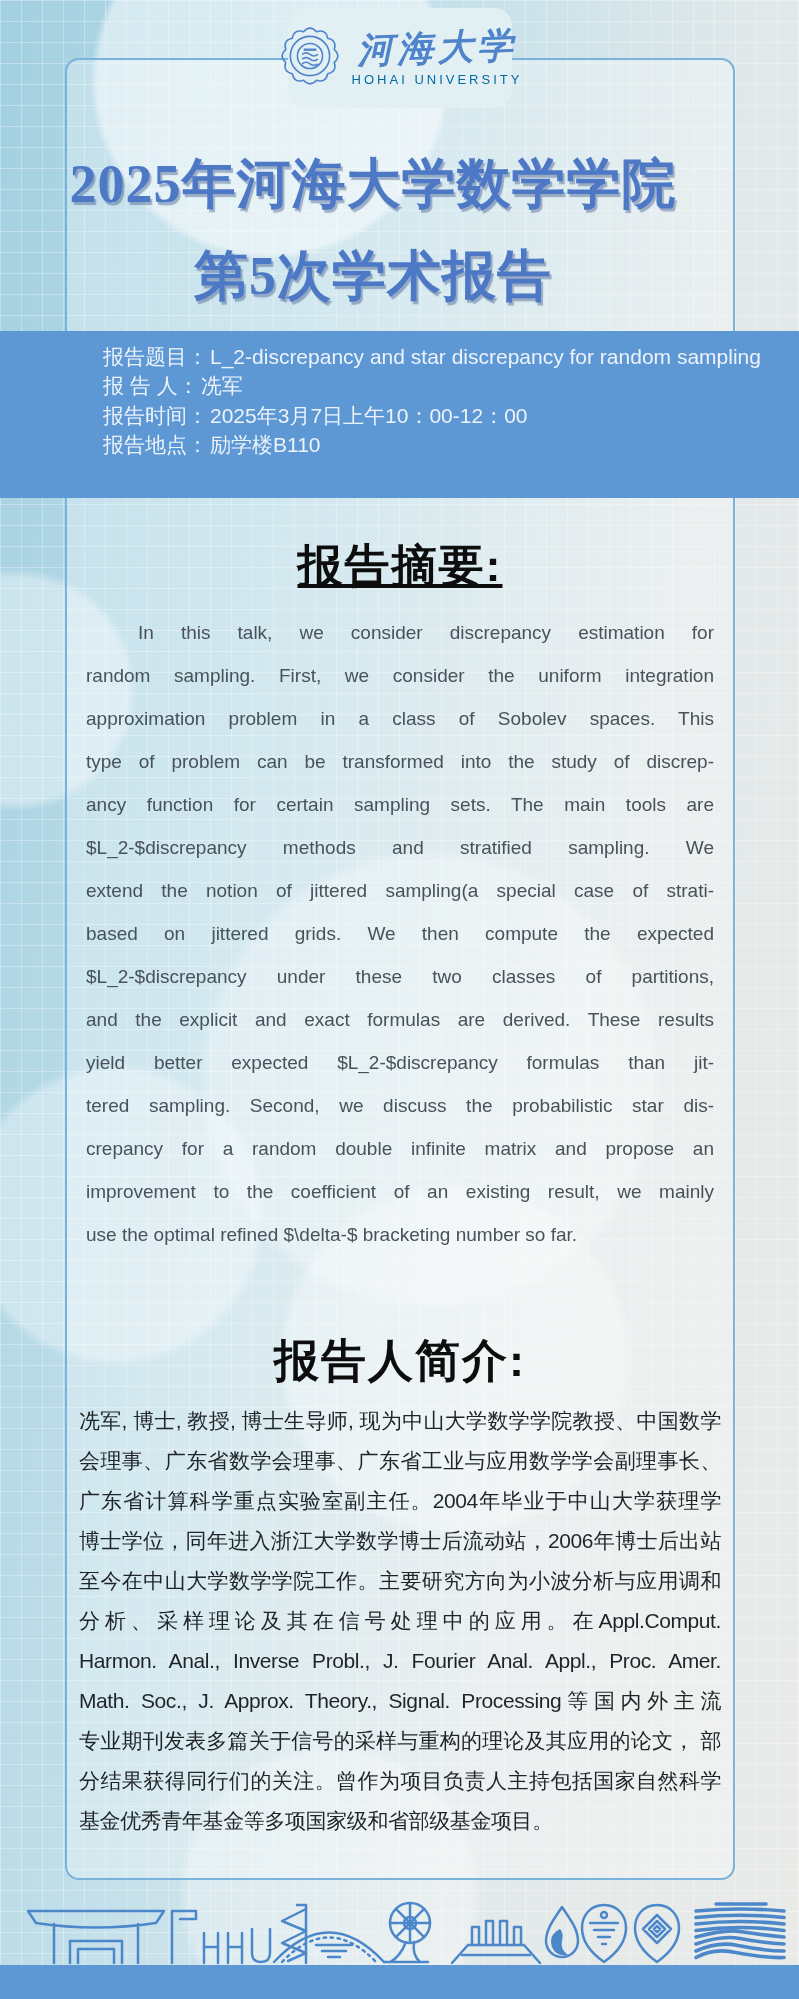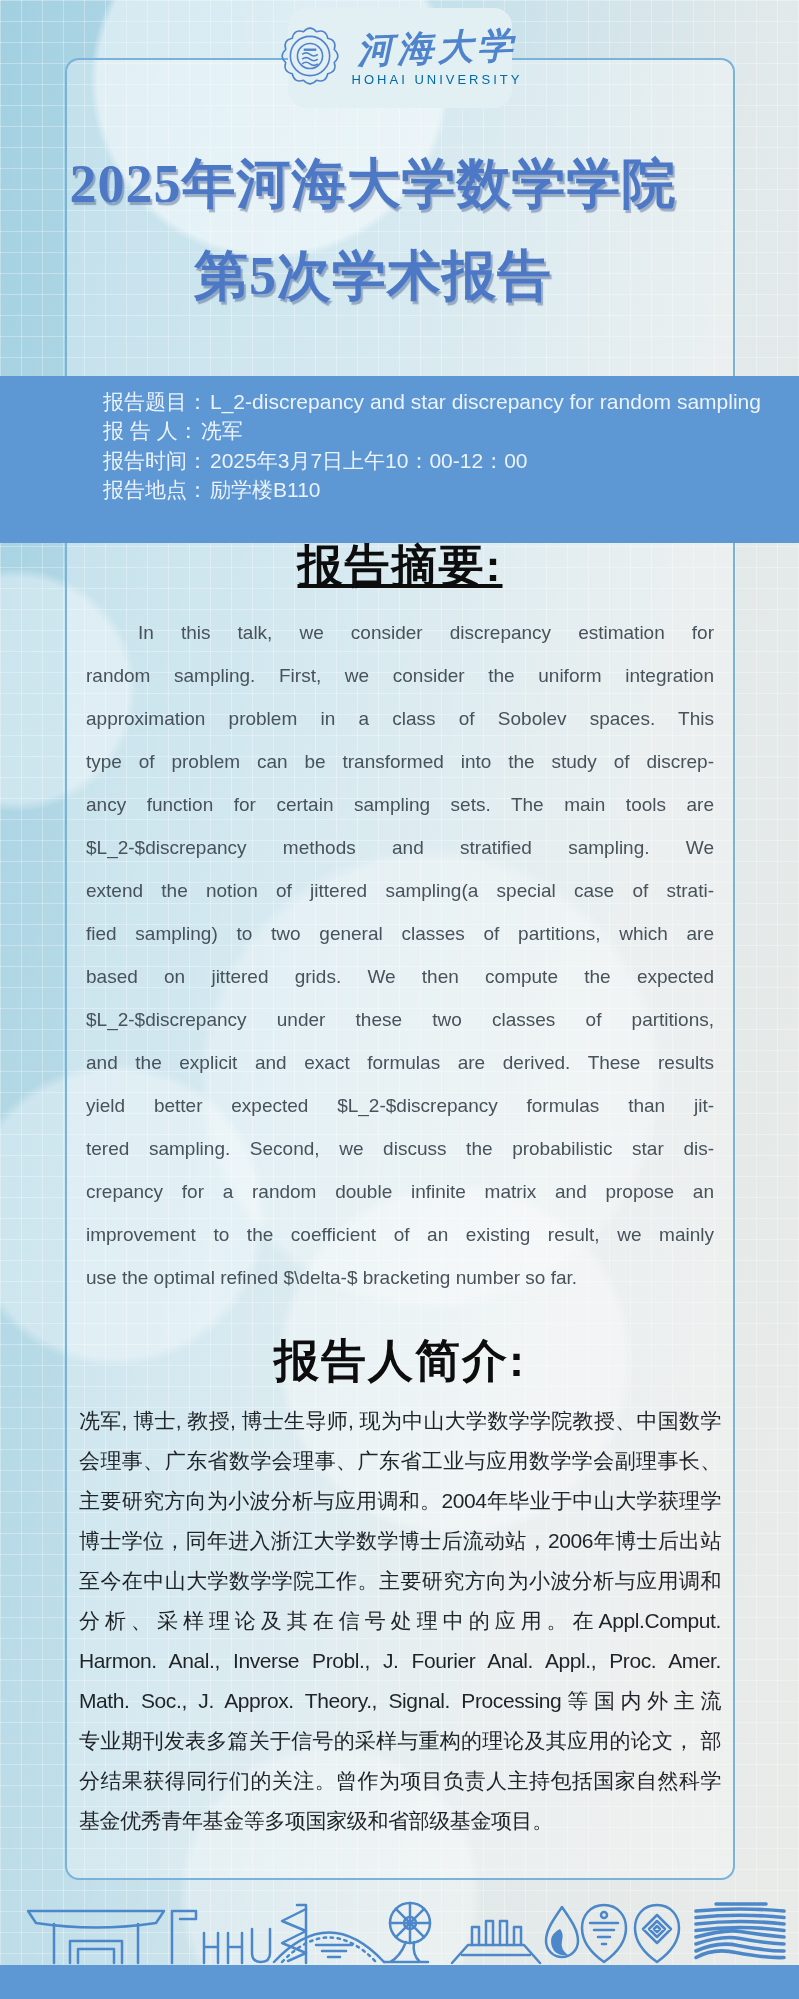--- a/index.html
+++ b/index.html
@@ -54,21 +54,20 @@
     font-size:54px;line-height:92px;color:var(--title-blue);
     text-shadow:2px 3px 1px rgba(48,72,128,.40);
     letter-spacing:1px;white-space:nowrap;
   }
   
   .info-bar{
     position:absolute;left:0;top:331px;width:799px;height:167px;
     background:var(--accent-blue);
     color:#ECF3FB;font-size:21px;
     padding:11px 20px 0 103px;
-    margin-top:45px;
   }
   .info-row{line-height:29.4px;white-space:nowrap;}
   .info-row .lbl{margin-right:2px;}
   
   .sec-head{
     position:absolute;left:65px;width:670px;text-align:center;
     font-weight:900;font-size:45px;color:var(--heading-black);
     letter-spacing:2px;white-space:nowrap;
   }
   .abstract-head{top:536px;text-decoration:underline;}
@@ -139,36 +138,35 @@
 
 <div class="sec-head abstract-head">报告摘要:</div>
 <div class="abstract">
     <div class="tline">In this talk, we consider discrepancy estimation for</div>
     <div class="tline">random sampling. First, we consider the uniform integration</div>
     <div class="tline">approximation problem in a class of Sobolev spaces. This</div>
     <div class="tline">type of problem can be transformed into the study of discrep-</div>
     <div class="tline">ancy function for certain sampling sets. The main tools are</div>
     <div class="tline">$L_2-$discrepancy methods and stratified sampling. We</div>
     <div class="tline">extend the notion of jittered sampling(a special case of strati-</div>
-    <div class="tline">fied sampling) to two general classes of partitions, which are</div>
     <div class="tline">based on jittered grids. We then compute the expected</div>
     <div class="tline">$L_2-$discrepancy under these two classes of partitions,</div>
     <div class="tline">and the explicit and exact formulas are derived. These results</div>
     <div class="tline">yield better expected $L_2-$discrepancy formulas than jit-</div>
     <div class="tline">tered sampling. Second, we discuss the probabilistic star dis-</div>
     <div class="tline">crepancy for a random double infinite matrix and propose an</div>
     <div class="tline">improvement to the coefficient of an existing result, we mainly</div>
     <div class="tline">use the optimal refined $\delta-$ bracketing number so far.</div>
   </div>
 
 <div class="sec-head bio-head">报告人简介:</div>
 <div class="bio">
     <div class="tline">冼军, 博士, 教授, 博士生导师, 现为中山大学数学学院教授、中国数学</div>
     <div class="tline">会理事、广东省数学会理事、广东省工业与应用数学学会副理事长、</div>
-    <div class="tline">主要研究方向为小波分析与应用调和。2004年毕业于中山大学获理学</div>
+    <div class="tline">广东省计算科学重点实验室副主任。2004年毕业于中山大学获理学</div>
     <div class="tline">博士学位，同年进入浙江大学数学博士后流动站，2006年博士后出站</div>
     <div class="tline">至今在中山大学数学学院工作。主要研究方向为小波分析与应用调和</div>
     <div class="tline">分析、采样理论及其在信号处理中的应用。在Appl.Comput.</div>
     <div class="tline">Harmon. Anal., Inverse Probl., J. Fourier Anal. Appl., Proc. Amer.</div>
     <div class="tline">Math. Soc., J. Approx. Theory., Signal. Processing等国内外主流</div>
     <div class="tline">专业期刊发表多篇关于信号的采样与重构的理论及其应用的论文， 部</div>
     <div class="tline">分结果获得同行们的关注。曾作为项目负责人主持包括国家自然科学</div>
     <div class="tline">基金优秀青年基金等多项国家级和省部级基金项目。</div>
   </div>
 

